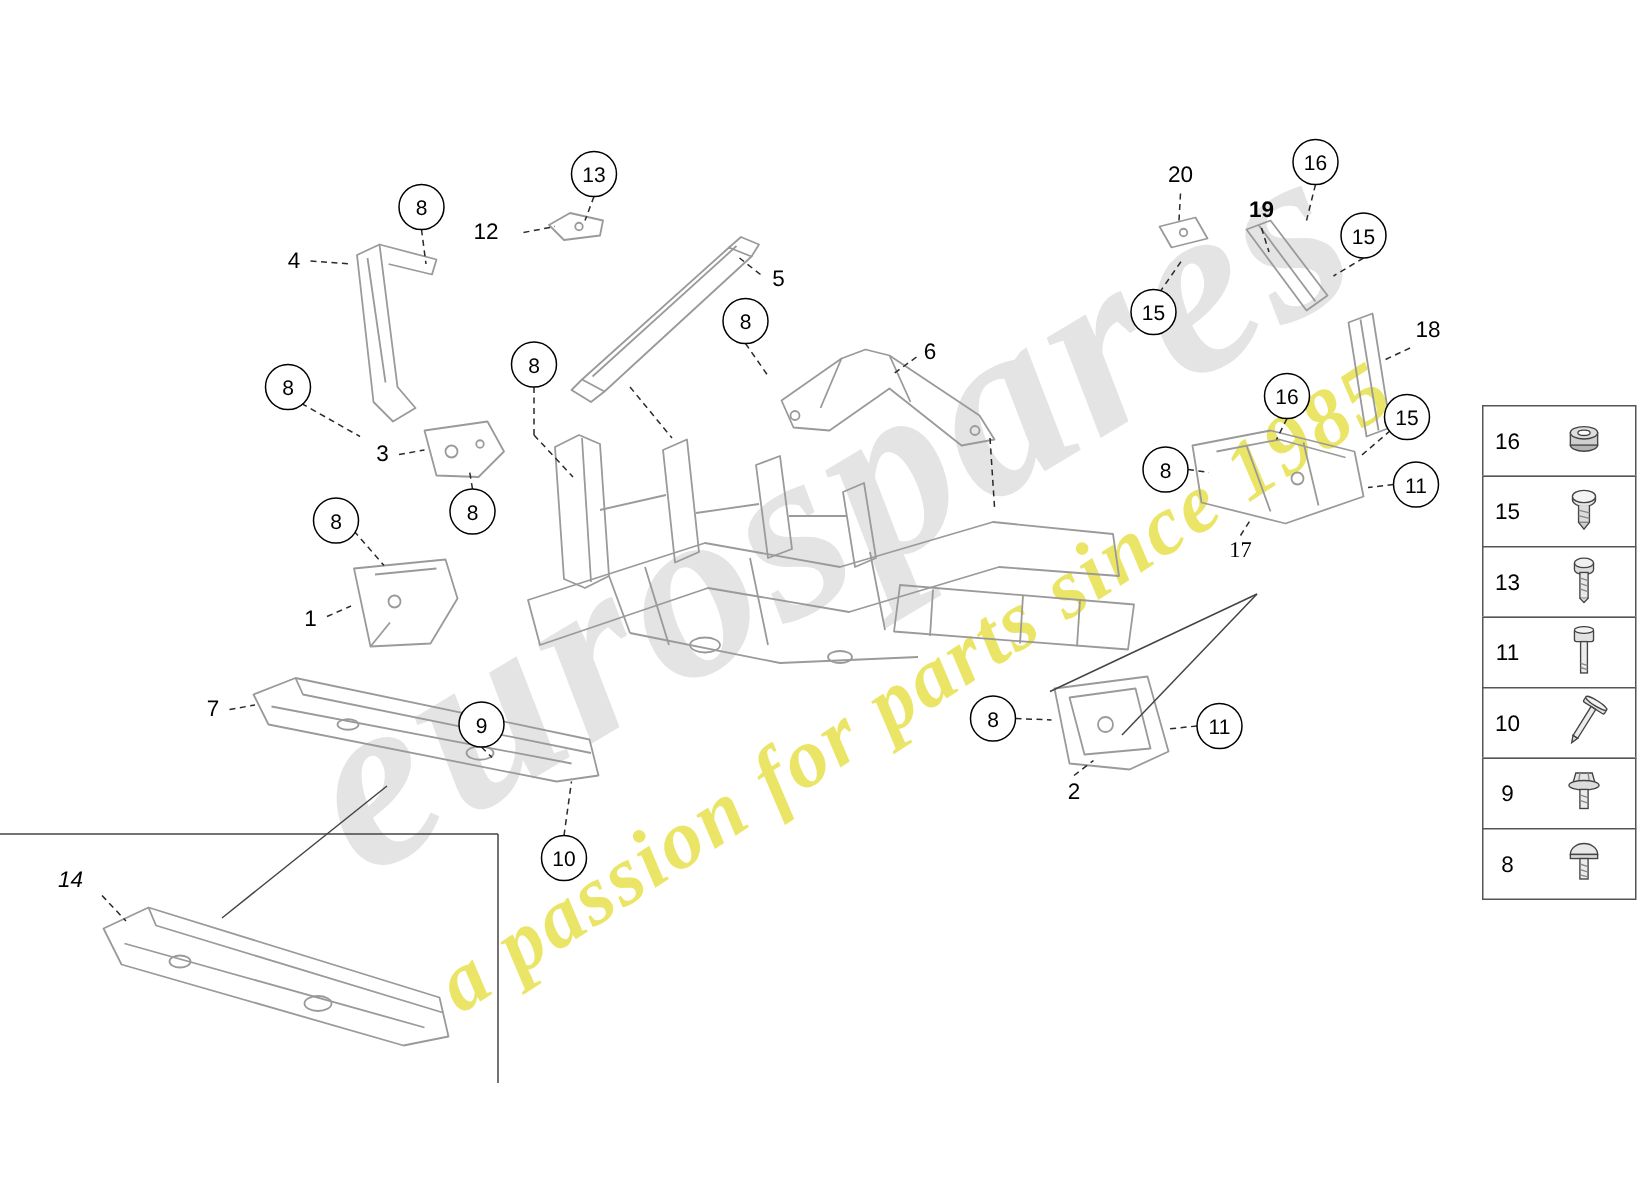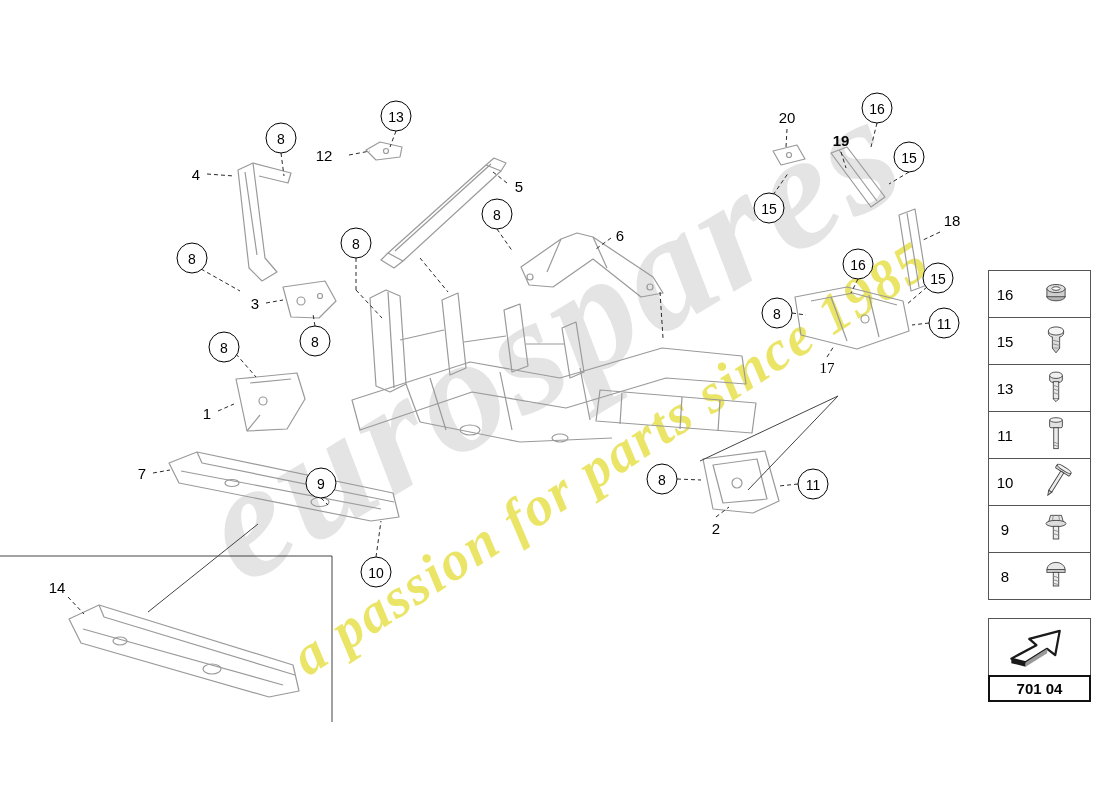--- a/index.html
+++ b/index.html
@@ -206,21 +206,21 @@
       <div class="callout circle" style="left: 858px; top: 264px;">16</div>
       <div class="callout circle" style="left: 938px; top: 278px;">15</div>
       <div class="callout circle" style="left: 777px; top: 313px;">8</div>
       <div class="callout circle" style="left: 944px; top: 323px;">11</div>
       <div class="callout plain" style="left: 324px; top: 155px;">12</div>
       <div class="callout plain" style="left: 196px; top: 174px;">4</div>
       <div class="callout plain" style="left: 519px; top: 186px;">5</div>
       <div class="callout plain" style="left: 255px; top: 303px;">3</div>
       <div class="callout plain" style="left: 207px; top: 413px;">1</div>
       <div class="callout plain" style="left: 142px; top: 473px;">7</div>
-      <div class="callout plain" style="left: 57px; top: 587px;">14</div>
+      <div class="callout plain" style="left: 47px; top: 587px; font-style: italic;">14</div>
       <div class="callout plain" style="left: 620px; top: 235px;">6</div>
       <div class="callout plain" style="left: 716px; top: 528px;">2</div>
       <div class="callout plain" style="left: 787px; top: 117px;">20</div>
       <div class="callout plain" style="left: 841px; top: 140px; font-weight: bold;">19</div>
       <div class="callout plain" style="left: 952px; top: 220px;">18</div>
       <div class="callout plain" style="left: 827px; top: 368px; font-family: Liberation Serif, serif;">17</div>
     </div>
 
   <div class="sidebar">
     <div id="sidebar-list">
@@ -310,24 +310,14 @@
               <rect x="19" y="18" width="6" height="15" fill="#ececec" stroke="#444"></rect>
               <line x1="19" y1="22" x2="25" y2="24" stroke="#888"></line>
               <line x1="19" y1="26" x2="25" y2="28" stroke="#888"></line>
               <line x1="19" y1="30" x2="25" y2="31.5" stroke="#888"></line>
             </svg>
           </span>
         </div>
       </div>
   </div>
 
-  <div class="code-panel">
-    <div class="arrow-box">
-      <svg viewBox="0 0 92 58">
-        <path d="M14,42 L42,27 L34,20 L68,11 L63,38 L54,31 L30,46 Z" fill="#ffffff" stroke="#1a1a1a" stroke-width="2.5" stroke-linejoin="round"></path>
-        <path d="M14,42 L30,46 L30,51 L14,47 Z" fill="#1a1a1a"></path>
-        <path d="M30,46 L54,31 L54,36 L30,51 Z" fill="#9a9a9a"></path>
-      </svg>
-    </div>
-    <div class="code-label">701 04</div>
-  </div>
 
 </div>
 
 </body></html>

